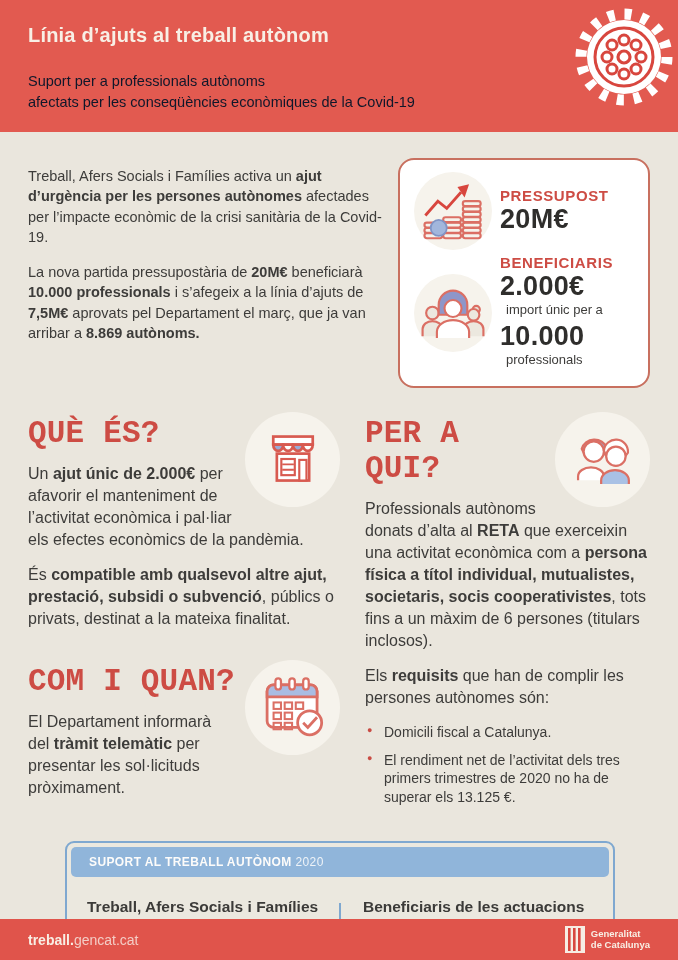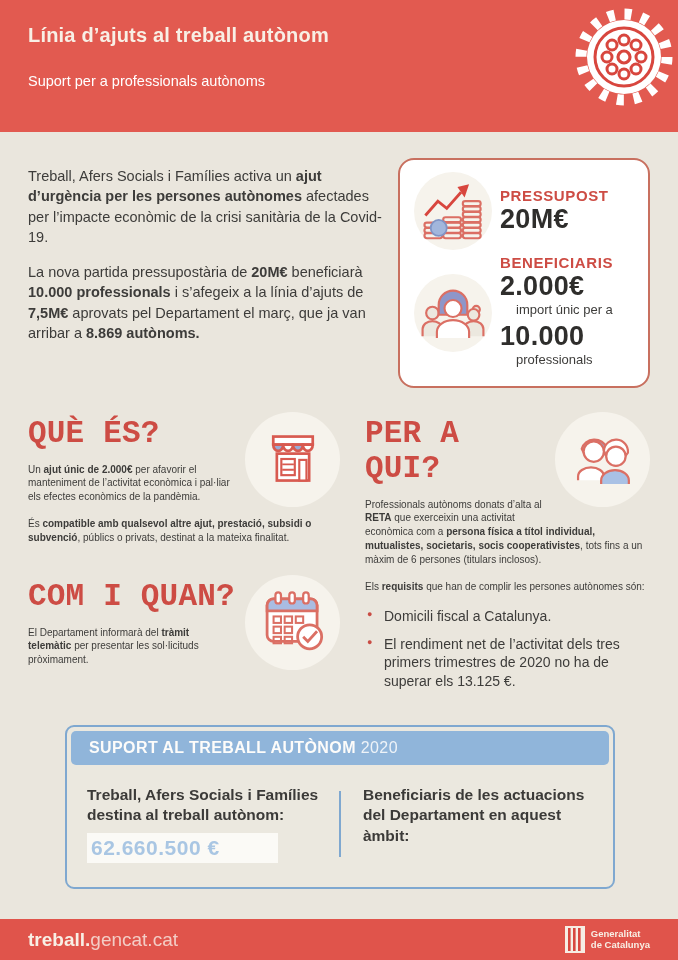--- a/index.html
+++ b/index.html
@@ -12,109 +12,110 @@
   }
   
   .header {
     position:relative; height:132px; background:#e25a50;
     padding:24px 28px 0; overflow:hidden;
   }
   .header h1 {
     font-size:20px; font-weight:700; color:#f8efe5; letter-spacing:.2px;
   }
   .header .subtitle {
-    margin-top:24px; font-size:14.5px; line-height:1.42; color:#ffffff;
+    margin-top:24px; font-size:14.5px; line-height:1.42; color:#0f172a;
   }
   .virus { position:absolute; top:2px; right:4px; }
   
   .body { padding:26px 28px 0; }
   .intro-row { display:flex; gap:14px;justify-content:space-between; }
   .intro-col { flex:1 1 auto; padding-top:8px; }
   .intro-col p { font-size:14.5px; line-height:1.4; margin-bottom:15px; }
   .stats-box {
     flex:0 0 252px; border:2.5px solid #c8705f; border-radius:16px;
     padding:12px 14px 14px; background:#ffffff;
   }
   .stat-row { display:flex; align-items:center; gap:8px; }
   .stat-row + .stat-row { margin-top:4px; align-items:center; }
   .icon-bubble {
     width:78px; height:78px; border-radius:50%; background:#f6f3ec;
     display:flex; align-items:center; justify-content:center; flex-shrink:0;
   }
   .stat-label { font-size:15px; font-weight:700; color:#cd4c44; letter-spacing:.6px; }
   .stat-big { font-size:27px; font-weight:700; color:#2f2e2c; letter-spacing:.3px; }
-  .stat-small { font-size:13px; color:#3d3c3a; line-height:1.1; margin:1px 16px 4px; }
+  .stat-small { font-size:13px; color:#3d3c3a; line-height:1.1; margin:1px 6px 4px; }
   
   .sections-row { display:flex; gap:25px; margin-top:24px; }
   .col-left { flex:0 0 312px; }
   .col-right { flex:1 1 auto; }
   .float-icon {
     float:right; width:95px; height:95px; border-radius:50%;
     background:#f6f3ec; display:flex; align-items:center; justify-content:center;
     margin:-4px 0 6px 10px;
   }
   h2.sec {
     font-size:31px; font-weight:800; color:#cd4c44; letter-spacing:.2px;
     margin:4px 0 12px;
     font-family:Liberation Mono, monospace;
   }
-  .sec-p { font-size:10px; line-height:1.38; margin-bottom:13px; }
+  .sec-p { font-size:16px; line-height:1.38; margin-bottom:13px; }
   .com-quan { margin-top:34px; }
   ul.reqs { list-style:none; margin-top:14px; }
   ul.reqs li {
     position:relative; padding-left:19px; font-size:14px; line-height:1.32;
     margin-bottom:9px;
   }
   ul.reqs li::before {
     content:"●"; position:absolute; left:2px; top:2px;
     font-size:9px; color:#c94c44;
   }
   
   .support-box {
     margin:26px 0 0 37px; width:550px; border:2px solid #7fa8d0;
     border-radius:9px; background:#ebe8df; overflow:hidden;
   }
   .support-head {
     margin:4px; background:#90b5da; border-radius:5px;
-    padding:8px 18px; font-size:16px; color:#fdfcfa; letter-spacing:.4px;
+    padding:8px 18px; font-size:12px; color:#fdfcfa; letter-spacing:.4px;
   }
   .support-head .yr { font-weight:400; color:#eef3f8; }
   .support-body { display:flex; align-items:stretch; padding:16px 18px 24px; }
   .support-cell { width:50%; padding:0 6px 0 2px; }
   .support-cell.right { padding-left:22px; }
   .support-label { font-size:15.5px; font-weight:700; color:#3b3a38; line-height:1.3; }
   .support-value {
     display:inline-block; margin-top:7px; background:#fbfaf6;
     color:#a9c6e3; font-weight:700; font-size:21px; letter-spacing:.5px;
     padding:3px 12px 3px 4px;
   }
   .support-cell .pad-wide { padding-right:58px; }
   .v-divider { width:2px; background:#7fa8d0; margin:6px 0; }
   
   .footer {
     position:absolute; left:0; bottom:0; width:100%; height:41px;
     background:#e0544b; display:flex; align-items:center;
     justify-content:space-between; padding:0 28px;
   }
-  .site { font-size:19px; color:#f3cdc6; }
+  .site { font-size:14px; color:#f3cdc6; }
   .site b { color:#f8efe5; }
   .gencat-logo { display:flex; align-items:center; gap:6px; }
   .gencat-logo .txt {
     font-size:9.5px; font-weight:700; color:#f8efe5; line-height:1.15;
   }
 </style>
 </head>
 <body>
 
 <div class="page">
 
   <div class="header">
     <h1>Línia d’ajuts al treball autònom</h1>
     <div class="subtitle">
       <div>Suport per a professionals autònoms</div>
+      <div>afectats per les conseqüències econòmiques de la Covid-19</div>
     </div>
     <svg class="virus" width="102" height="110" viewBox="0 0 102 110">
       <circle cx="52" cy="55" r="43" fill="none" stroke="#fff" stroke-width="11" stroke-dasharray="7 9.9"></circle>
       <circle cx="52" cy="55" r="37" fill="#fff"></circle>
       <circle cx="52" cy="55" r="29" fill="none" stroke="#d8463e" stroke-width="3"></circle>
       <circle cx="52" cy="55" r="6" fill="none" stroke="#d8463e" stroke-width="3.2"></circle>
       <circle cx="69" cy="55" r="5" fill="none" stroke="#d8463e" stroke-width="3"></circle>
       <circle cx="64" cy="67" r="5" fill="none" stroke="#d8463e" stroke-width="3"></circle>
       <circle cx="52" cy="72" r="5" fill="none" stroke="#d8463e" stroke-width="3"></circle>
       <circle cx="40" cy="67" r="5" fill="none" stroke="#d8463e" stroke-width="3"></circle>

